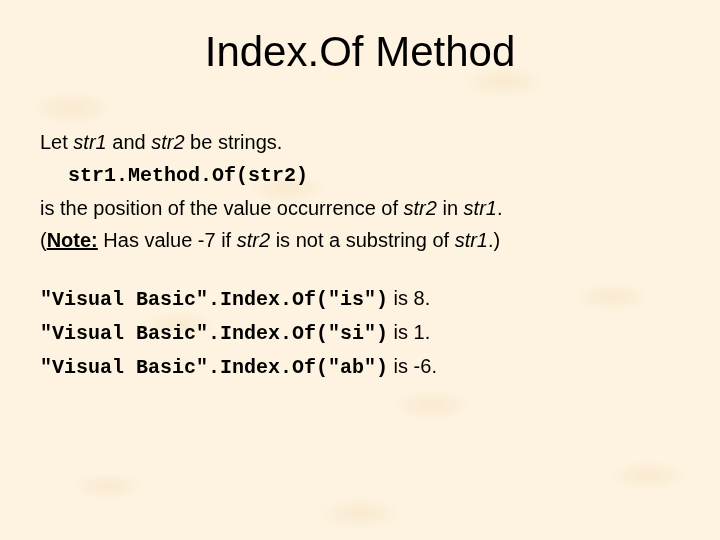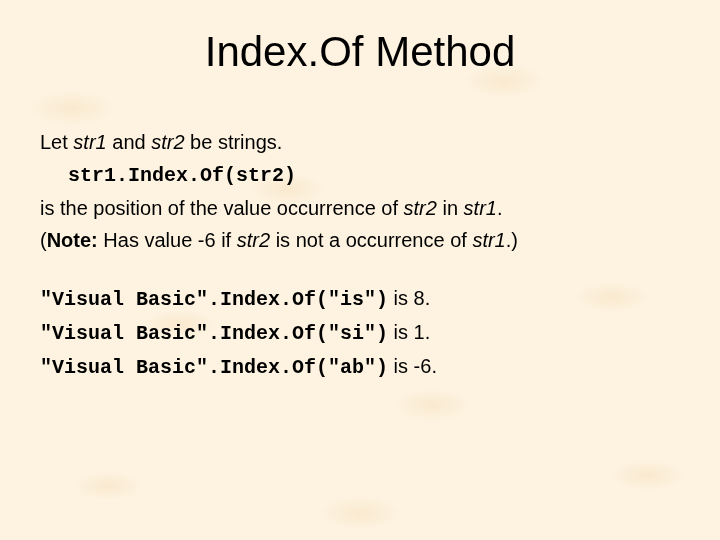--- a/index.html
+++ b/index.html
@@ -50,20 +50,21 @@
   .code {
     font-family: "Courier New", Courier, monospace;
     font-weight: bold;
     white-space: pre;
   }
   .italic {
     font-style: italic;
   }
   .bold {
     font-weight: bold;
+    text-decoration: underline;
   }
   .examples {
     margin-top: 30px;
   }
   .ex-line {
     margin: 0 0 4px 0;
   }
 </style>
 </head>
 <body>
@@ -72,29 +73,29 @@
 
   <h1 class="title">Index.Of Method</h1>
 
   <div class="body">
 
     <p class="para">
       <span>Let </span><span class="italic">str1</span><span> and </span><span class="italic">str2</span><span> be strings.</span>
     </p>
 
     <p class="para indent">
-      <span class="code">str1.Index.Of(str2)</span>
+      <span class="code">str1.Method.Of(str2)</span>
     </p>
 
     <p class="para">
       <span>is the position of the value occurrence of </span><span class="italic">str2</span><span> in </span><span class="italic">str1</span><span>.</span>
     </p>
 
     <p class="para">
-      <span>(</span><span class="bold">Note:</span><span> Has value -6 if </span><span class="italic">str2</span><span> is not a occurrence of </span><span class="italic">str1</span><span>.)</span>
+      <span>(</span><span class="bold">Note:</span><span> Has value -7 if </span><span class="italic">str2</span><span> is not a substring of </span><span class="italic">str1</span><span>.)</span>
     </p>
 
     <div class="examples">
       <p class="ex-line">
         <span class="code">"Visual Basic".Index.Of("is")</span><span> is 8.</span>
       </p>
       <p class="ex-line">
         <span class="code">"Visual Basic".Index.Of("si")</span><span> is 1.</span>
       </p>
       <p class="ex-line">

